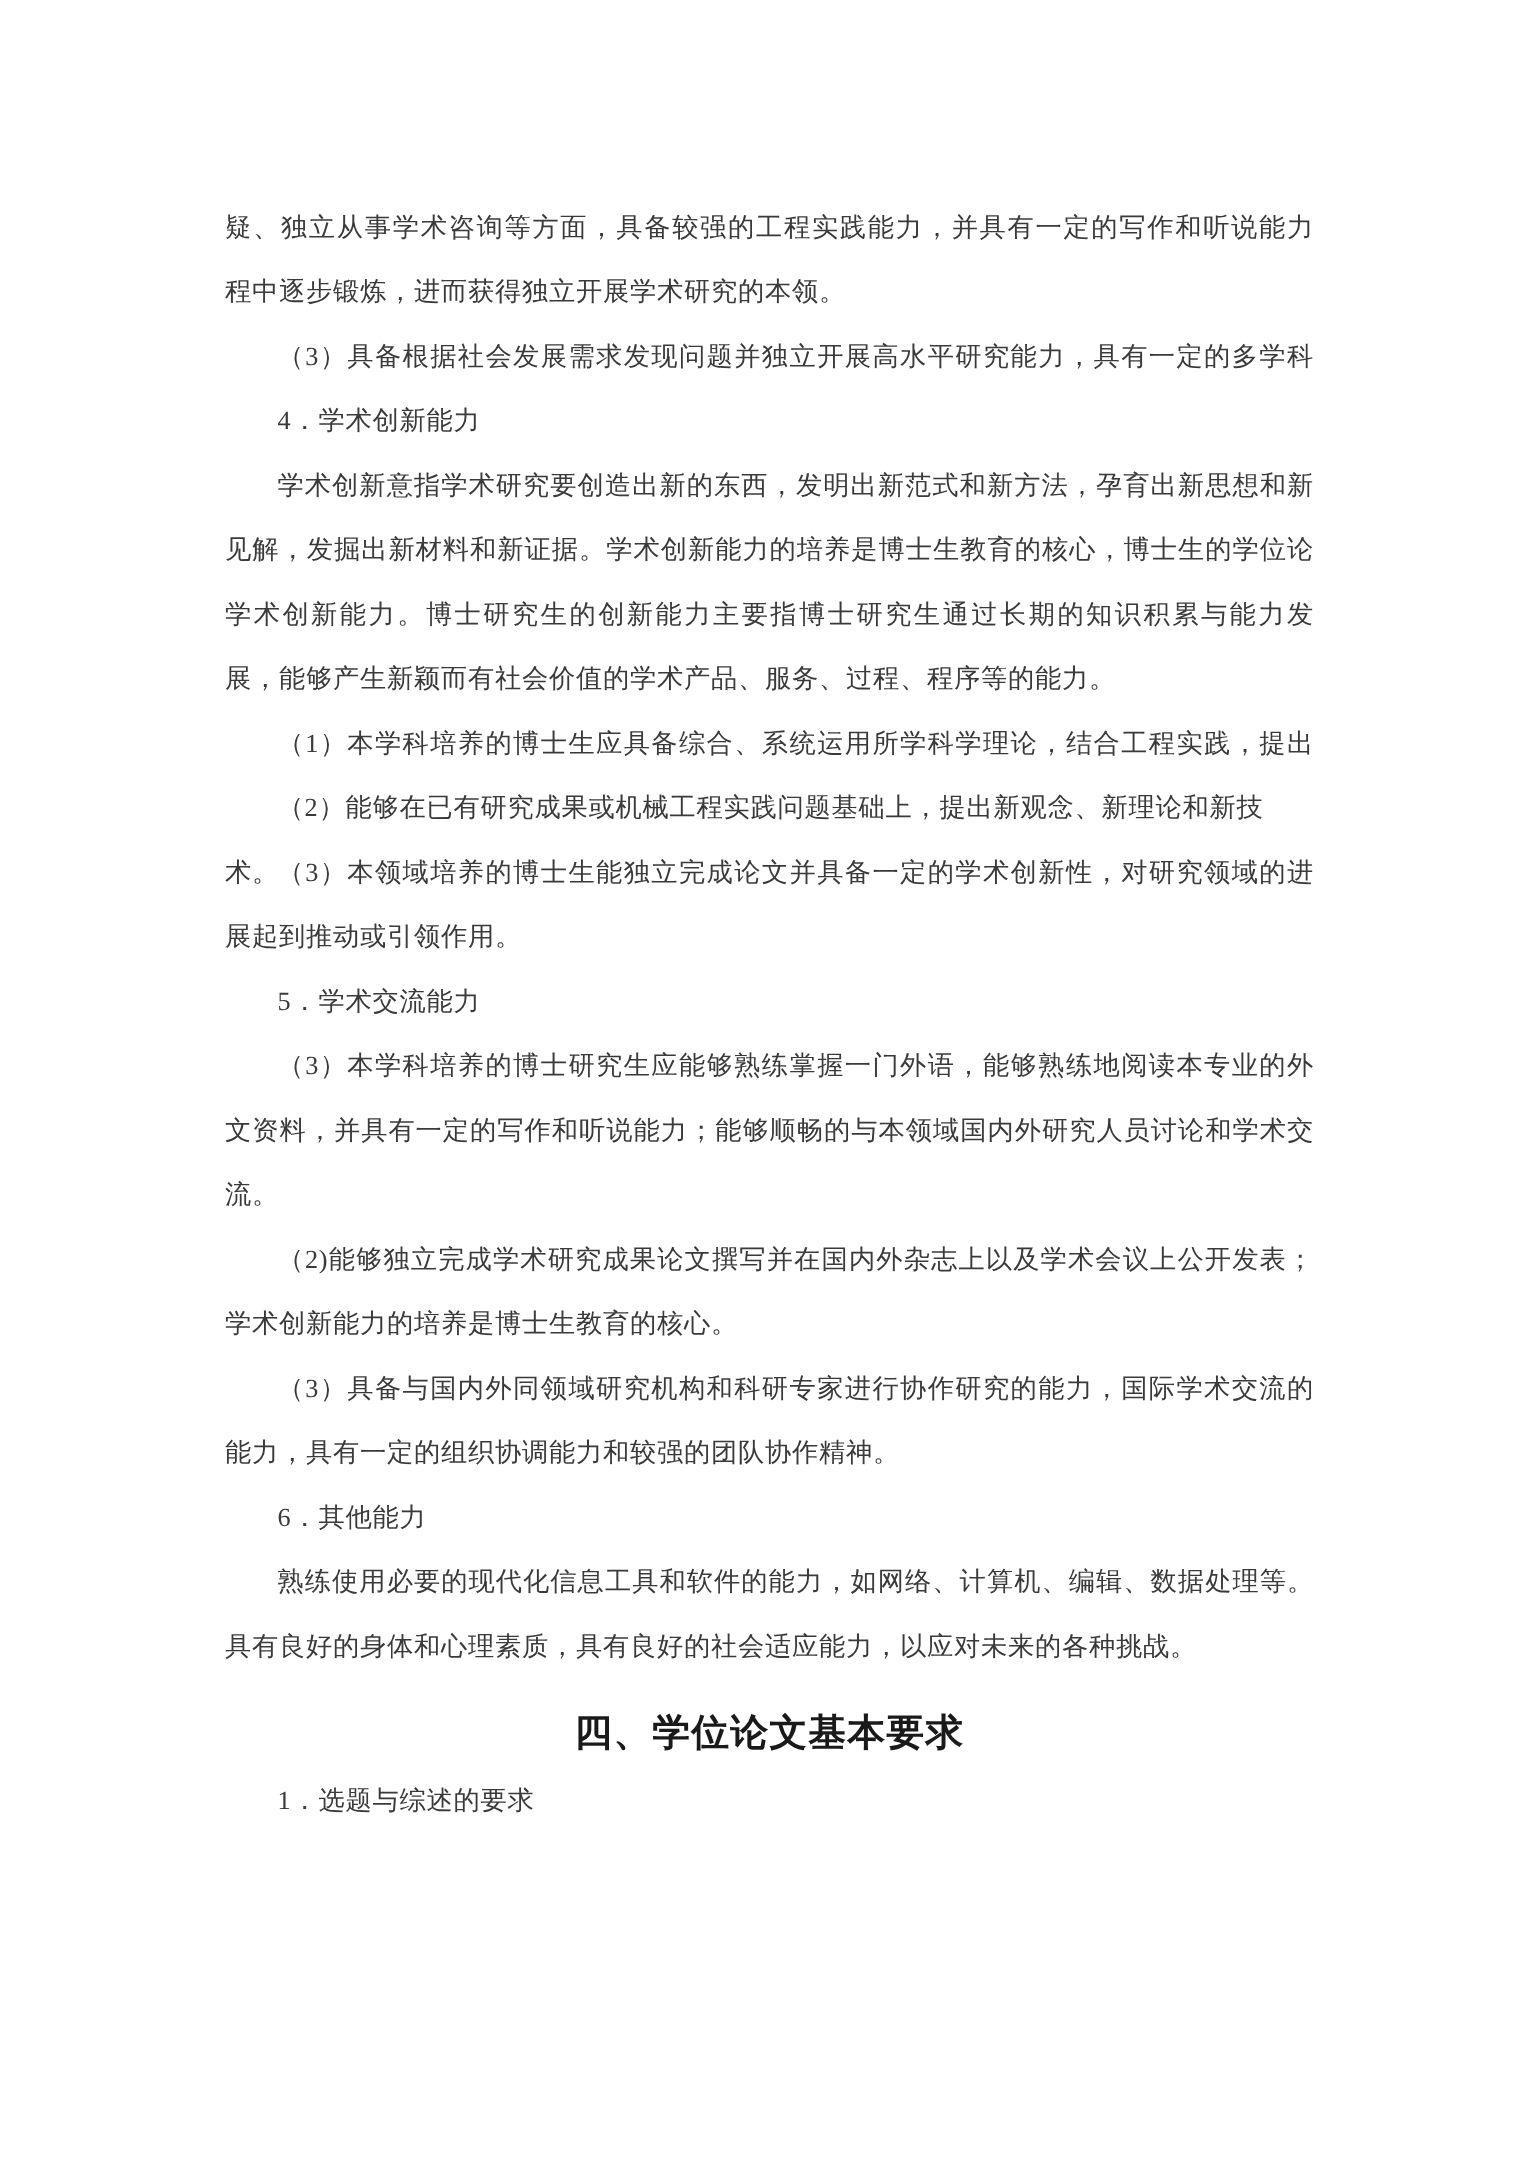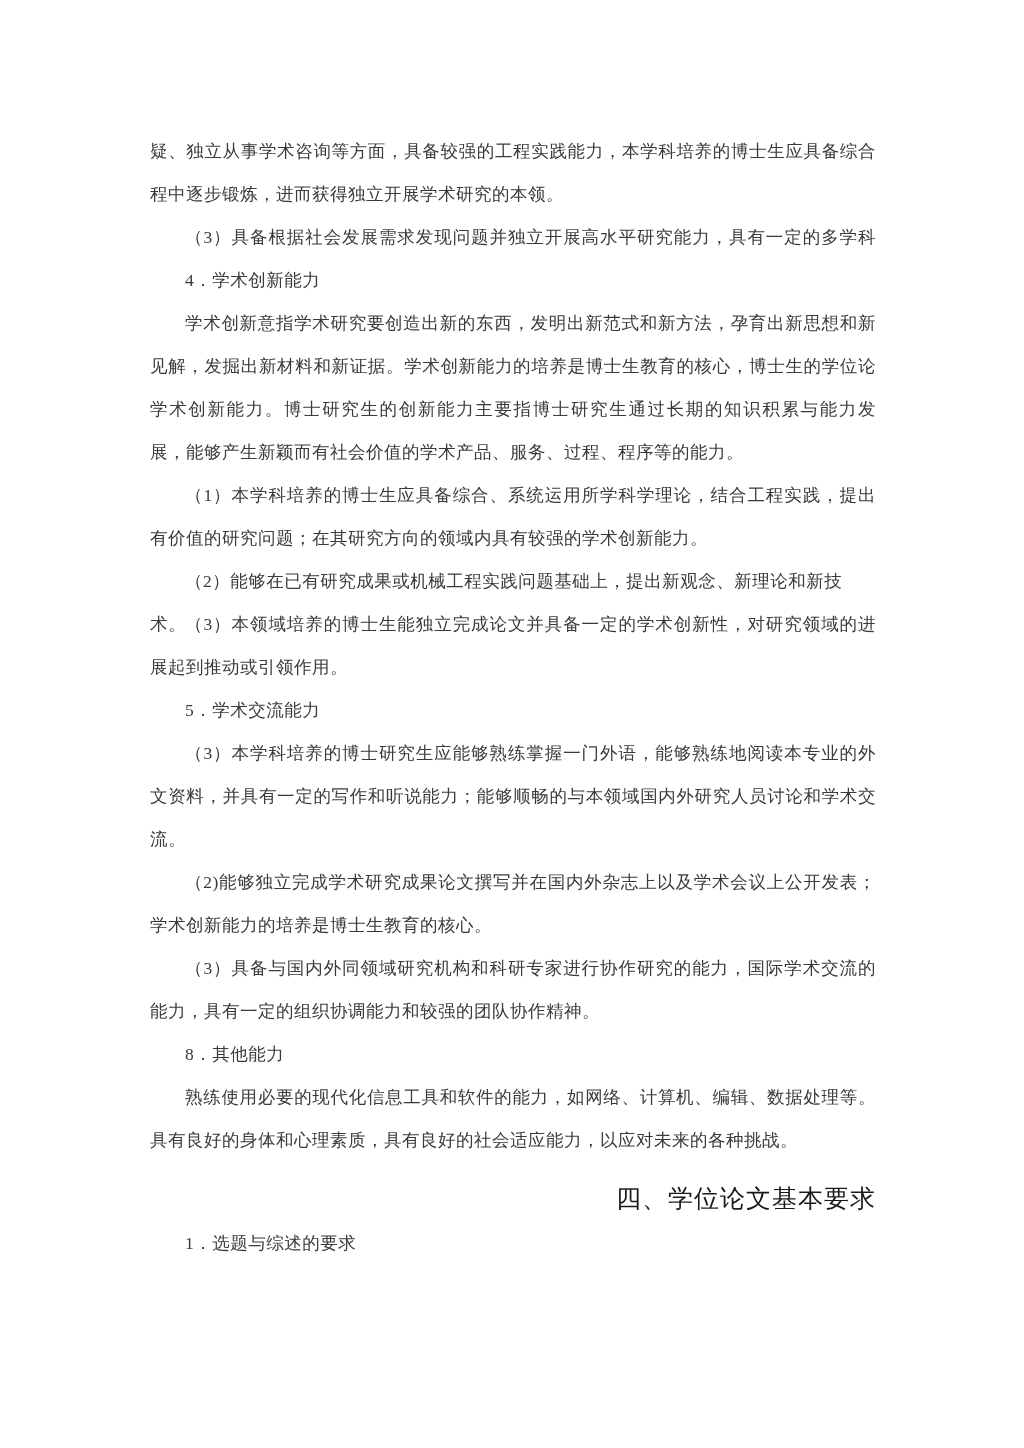--- a/index.html
+++ b/index.html
@@ -31,56 +31,55 @@
   }
   .body-line.indent {
     text-indent: 2em;
   }
   .body-line.fill {
     text-align: justify;
     text-align-last: justify;
   }
   .section-heading {
     font-family: "Liberation Sans", "DejaVu Sans", sans-serif;
-    font-weight: normal;
+    font-weight: bold;
     color: #1a1a1a;
     font-size: 25px;
     line-height: 40px;
     height: 40px;
     margin-top: 16px;
     margin-bottom: 4px;
     letter-spacing: 1px;
-    text-align: right;
+    text-align: center;
   }
 </style>
 </head>
 <body>
 
 <div class="page">
   <div class="doc-body" id="doc-body">
-      <div class="body-line fill">疑、独立从事学术咨询等方面，具备较强的工程实践能力，本学科培养的博士生应具备综合</div>
+      <div class="body-line fill">疑、独立从事学术咨询等方面，具备较强的工程实践能力，并具有一定的写作和听说能力</div>
       <div class="body-line">程中逐步锻炼，进而获得独立开展学术研究的本领。</div>
       <div class="body-line indent fill">（3）具备根据社会发展需求发现问题并独立开展高水平研究能力，具有一定的多学科</div>
       <div class="body-line indent">4．学术创新能力</div>
       <div class="body-line indent fill">学术创新意指学术研究要创造出新的东西，发明出新范式和新方法，孕育出新思想和新</div>
       <div class="body-line fill">见解，发掘出新材料和新证据。学术创新能力的培养是博士生教育的核心，博士生的学位论</div>
       <div class="body-line fill">学术创新能力。博士研究生的创新能力主要指博士研究生通过长期的知识积累与能力发</div>
       <div class="body-line">展，能够产生新颖而有社会价值的学术产品、服务、过程、程序等的能力。</div>
       <div class="body-line indent fill">（1）本学科培养的博士生应具备综合、系统运用所学科学理论，结合工程实践，提出</div>
-      <div class="body-line">有价值的研究问题；在其研究方向的领域内具有较强的学术创新能力。</div>
       <div class="body-line indent">（2）能够在已有研究成果或机械工程实践问题基础上，提出新观念、新理论和新技术。</div>
       <div class="body-line indent fill">（3）本领域培养的博士生能独立完成论文并具备一定的学术创新性，对研究领域的进</div>
       <div class="body-line">展起到推动或引领作用。</div>
       <div class="body-line indent">5．学术交流能力</div>
       <div class="body-line indent fill">（3）本学科培养的博士研究生应能够熟练掌握一门外语，能够熟练地阅读本专业的外</div>
       <div class="body-line fill">文资料，并具有一定的写作和听说能力；能够顺畅的与本领域国内外研究人员讨论和学术交</div>
       <div class="body-line">流。</div>
       <div class="body-line indent fill">（2)能够独立完成学术研究成果论文撰写并在国内外杂志上以及学术会议上公开发表；</div>
       <div class="body-line">学术创新能力的培养是博士生教育的核心。</div>
       <div class="body-line indent fill">（3）具备与国内外同领域研究机构和科研专家进行协作研究的能力，国际学术交流的</div>
       <div class="body-line">能力，具有一定的组织协调能力和较强的团队协作精神。</div>
-      <div class="body-line indent">8．其他能力</div>
+      <div class="body-line indent">6．其他能力</div>
       <div class="body-line indent fill">熟练使用必要的现代化信息工具和软件的能力，如网络、计算机、编辑、数据处理等。</div>
       <div class="body-line">具有良好的身体和心理素质，具有良好的社会适应能力，以应对未来的各种挑战。</div>
       <div class="section-heading">四、学位论文基本要求</div>
       <div class="body-line indent">1．选题与综述的要求</div>
     </div>
 </div>
 
 </body></html>

